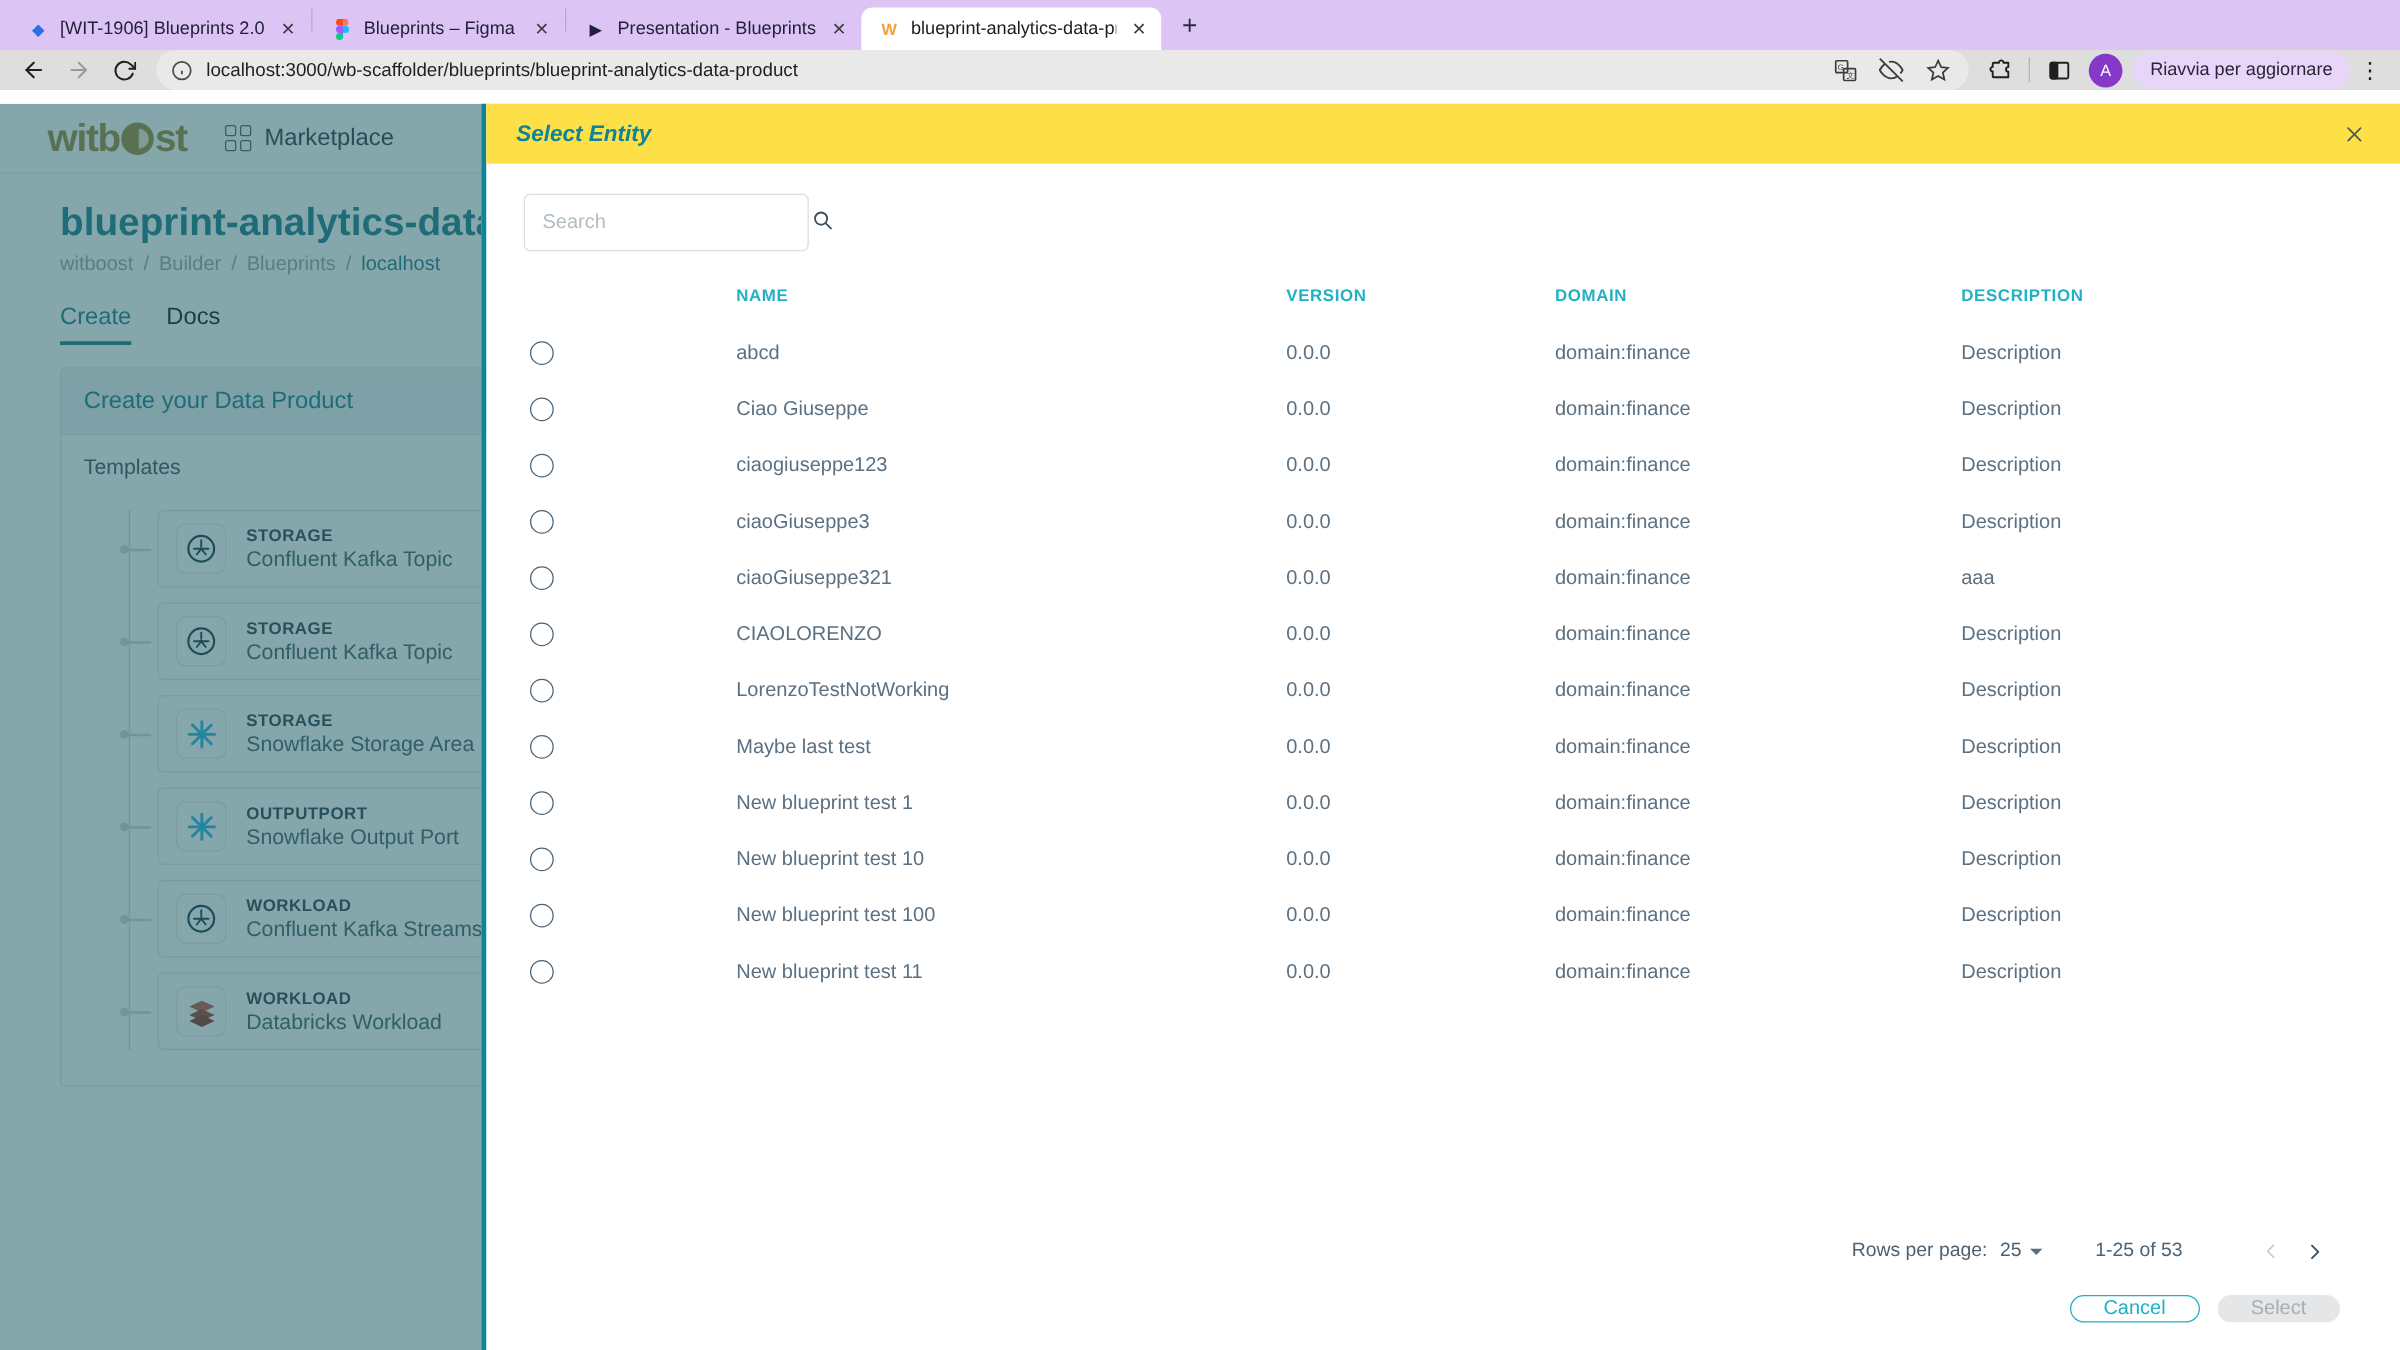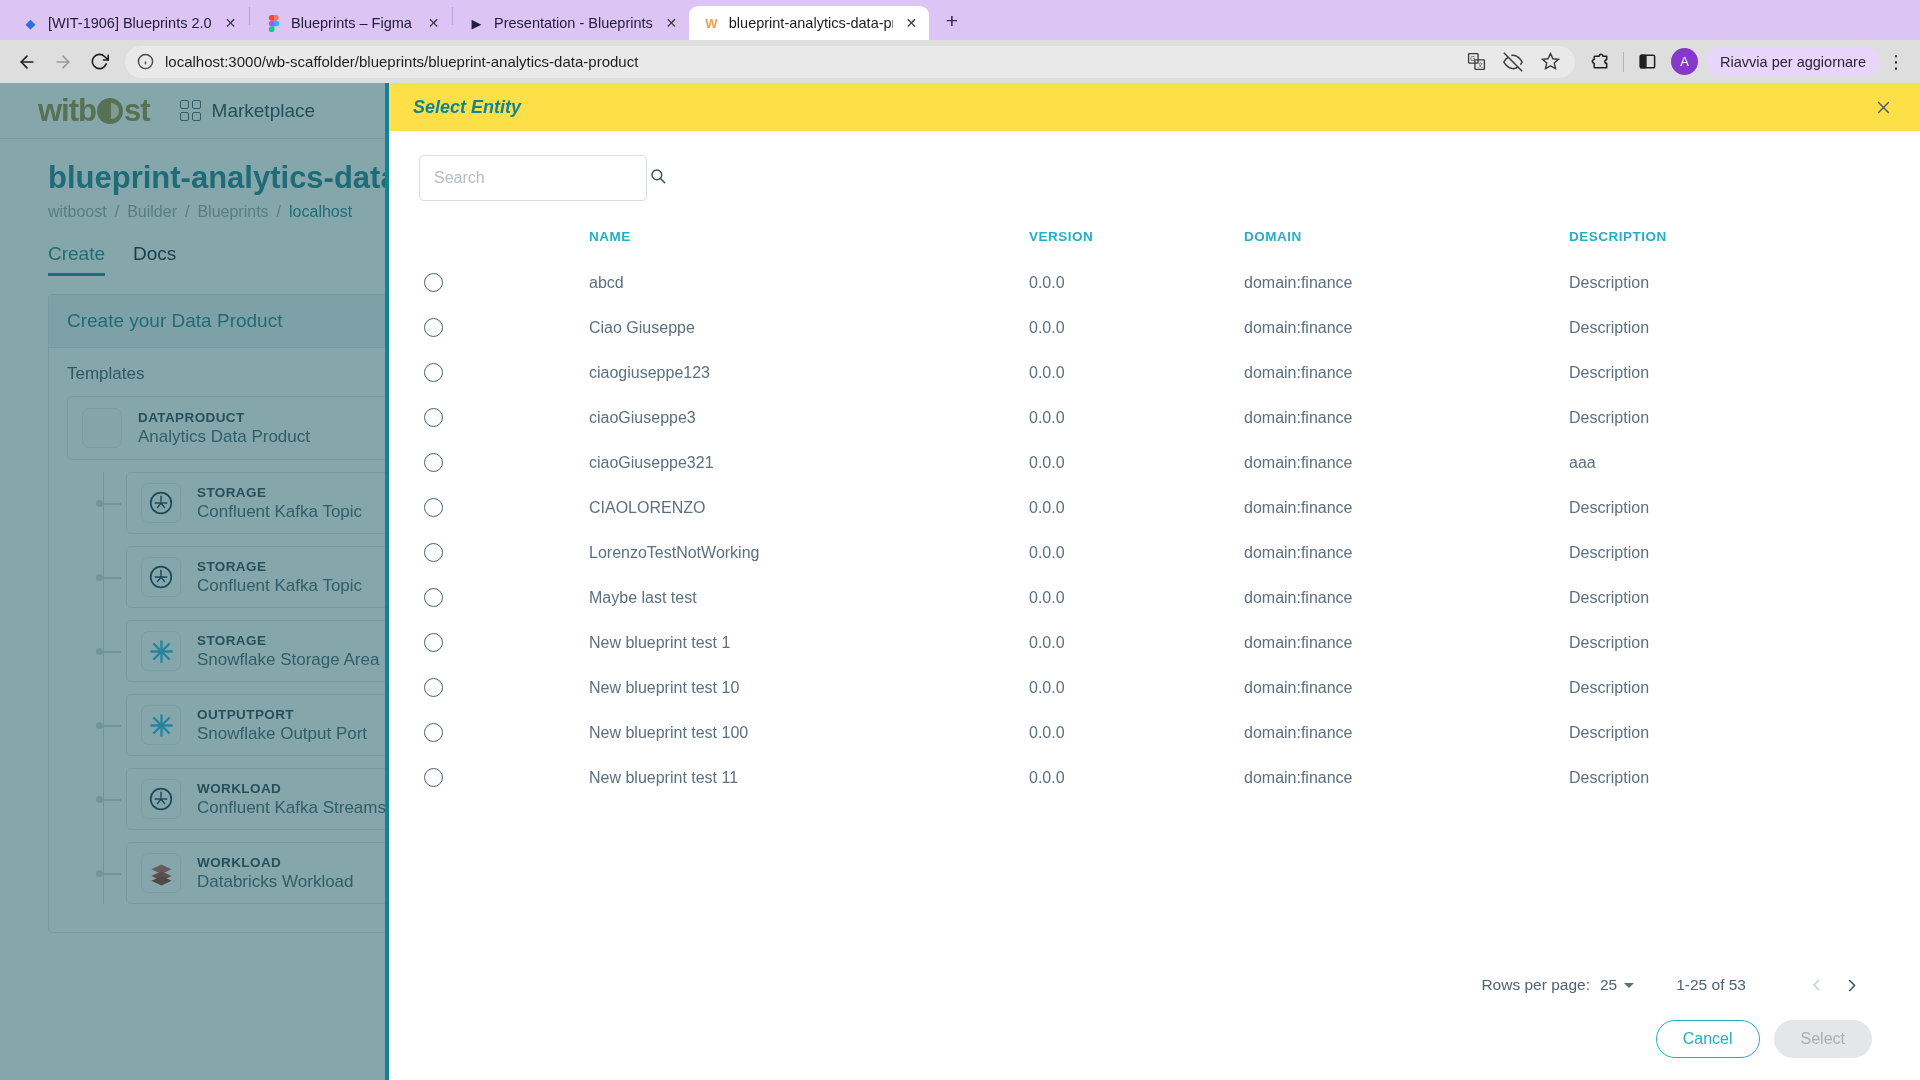--- a/index.html
+++ b/index.html
@@ -42,21 +42,21 @@
     font-size: 14px; color: #3b3b43; line-height: 1;
   }
   .tab-sep { width:1px; height:18px; background:#b9a0d6; align-self:center; margin:0 1px 8px 1px;}
   .newtab {
     width: 34px; height: 34px; border-radius: 50%;
     display: flex; align-items: center; justify-content: center;
     font-size: 21px; color: #2d2a3a; margin-left: 6px; margin-bottom: 2px;
   }
 
   .toolbar {
-    height: 43px; background: #dedede;
+    height: 32px; background: #dedede;
     display: flex; align-items: center; gap: 2px; padding: 0 10px;
   }
   .nav-btn {
     width: 34px; height: 34px; border-radius: 50%;
     display: flex; align-items: center; justify-content: center;
     color: #1f1f1f;
   }
   .nav-btn svg { display:block; }
   .omnibox {
     flex: 1 1 auto; height: 32px; background: #e9e9e9;
@@ -216,21 +216,21 @@
   .pager .lbl { margin-right: 10px; }
   .pager .rpp { display:flex; align-items:center; gap:7px; margin-right: 42px; }
   .caret-dn { width:0;height:0;border-left:5px solid transparent;border-right:5px solid transparent;border-top:5.5px solid #5a6e7c;}
   .pager .range { margin-right: 54px; }
   .pg-btn { width:34px;height:34px;display:flex;align-items:center;justify-content:center;}
   .pg-btn.disabled { color:#c3ccd2; }
   .pg-btn.on { color:#3e5565; }
 
   .actions { display:flex; align-items:center; justify-content:flex-end; gap: 14px; margin-top: 18px; padding-right: 18px;}
   .btn {
-    height: 38px; border-radius: 19px; padding: 0 26px;
+    height: 22px; border-radius: 19px; padding: 0 26px;
     font-size: 16px; display:flex; align-items:center; justify-content:center;
     font-family:"Liberation Sans", sans-serif;
   }
   .btn-cancel { background:#fff; border:1.5px solid #1eb0c4; color:#1eb0c4; }
   .btn-select { background:#e4e6e7; border:1.5px solid transparent; color:#a7afb4; }
 </style>
 </head>
 <body>
 
 <div class="browser">
@@ -368,27 +368,20 @@
         <div class="tabs-row">
           <div class="ptab sel">Create</div>
           <div class="ptab">Docs</div>
         </div>
 
         <div class="panel">
           <div class="panel-head">Create your Data Product</div>
           <div class="panel-sub">Templates</div>
           <div class="tmpl-list">
 
-            <div class="tmpl-root">
-              <div class="tmpl-ico empty"></div>
-              <div class="tmpl-txt">
-                <div class="kind">DATAPRODUCT</div>
-                <div class="nm">Analytics Data Product</div>
-              </div>
-            </div>
 
             <div class="tmpl-children">
 
               <div class="tmpl-child">
                 <div class="tmpl-ico">
                   <svg width="26" height="26" viewBox="0 0 24 24">
                       <circle cx="12" cy="12" r="9.5" fill="none" stroke="#17394d" stroke-width="1.6"></circle>
                       <g fill="#17394d">
                         <rect x="11.3" y="5" width="1.4" height="6" rx="0.6"></rect>
                         <rect x="11.3" y="11" width="1.4" height="7" rx="0.6" transform="rotate(38 12 12)"></rect>

